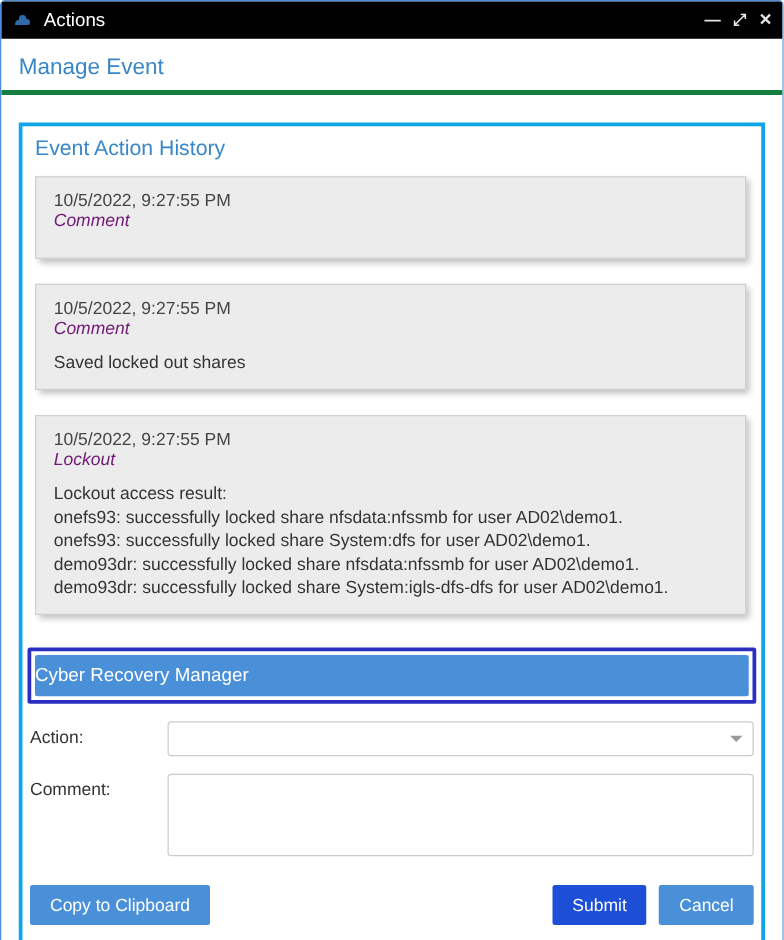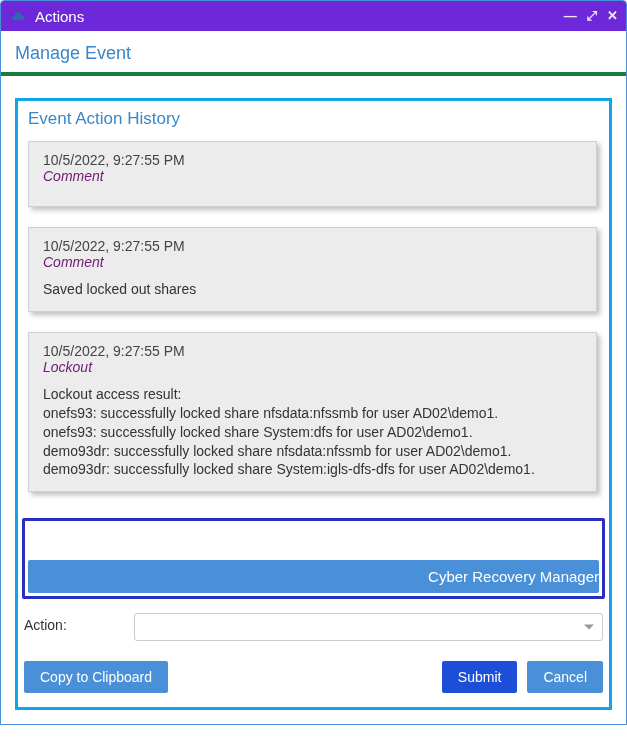--- a/index.html
+++ b/index.html
@@ -5,21 +5,21 @@
   * { box-sizing: border-box; }
   html, body { margin: 0; padding: 0; font-family: Arial, Helvetica, sans-serif; font-size: 14px; background: #fff; }
   .window {
     width: 627px;
     border: 1px solid #4a90d9;
     border-radius: 4px 4px 0 0;
     overflow: hidden;
     background: #fff;
   }
   .titlebar {
-    background: #6d28d9;
+    background: #000000;
     color: #fff;
     height: 30px;
     display: flex;
     align-items: center;
     padding: 0 8px;
   }
   .titlebar .app-icon {
     width: 18px; height: 18px;
     margin-right: 8px;
     display: inline-flex; align-items: center; justify-content: center;
@@ -64,26 +64,25 @@
   .big-btn-wrap {
     border: 3px solid #2b2fbf;
     padding: 3px;
     margin: 6px 4px 0 4px;
     background: #fff;
     border-radius: 2px;
   }
   .big-btn {
     background: #4a90d9;
     color: #fff;
-    text-align: right;
+    text-align: left;
     padding: 8px 0;
     border-radius: 2px;
     font-size: 15px;
     cursor: pointer;
-    margin-top: 36px;
   }
   .form-area { padding: 14px 6px 0 6px; }
   .form-row { display: flex; align-items: flex-start; margin-bottom: 14px; }
   .form-label { width: 110px; color: #333; padding-top: 4px; }
   .form-field { flex: 1; }
   .select {
     width: 100%;
     height: 28px;
     border: 1px solid #ccc;
     border-radius: 3px;
@@ -187,20 +186,26 @@
       <div class="form-area">
         <div class="form-row">
           <div class="form-label">Action:</div>
           <div class="form-field">
             <div class="select">
               <span></span>
               <span class="caret"></span>
             </div>
           </div>
         </div>
+        <div class="form-row">
+          <div class="form-label">Comment:</div>
+          <div class="form-field">
+            <textarea class="textarea" value="" style=""></textarea>
+          </div>
+        </div>
       </div>
 
       <div class="button-row">
         <button class="btn">Copy to Clipboard</button>
         <span class="spacer"></span>
         <div class="right-btns">
           <button class="btn disabled">Submit</button>
           <button class="btn">Cancel</button>
         </div>
       </div>

